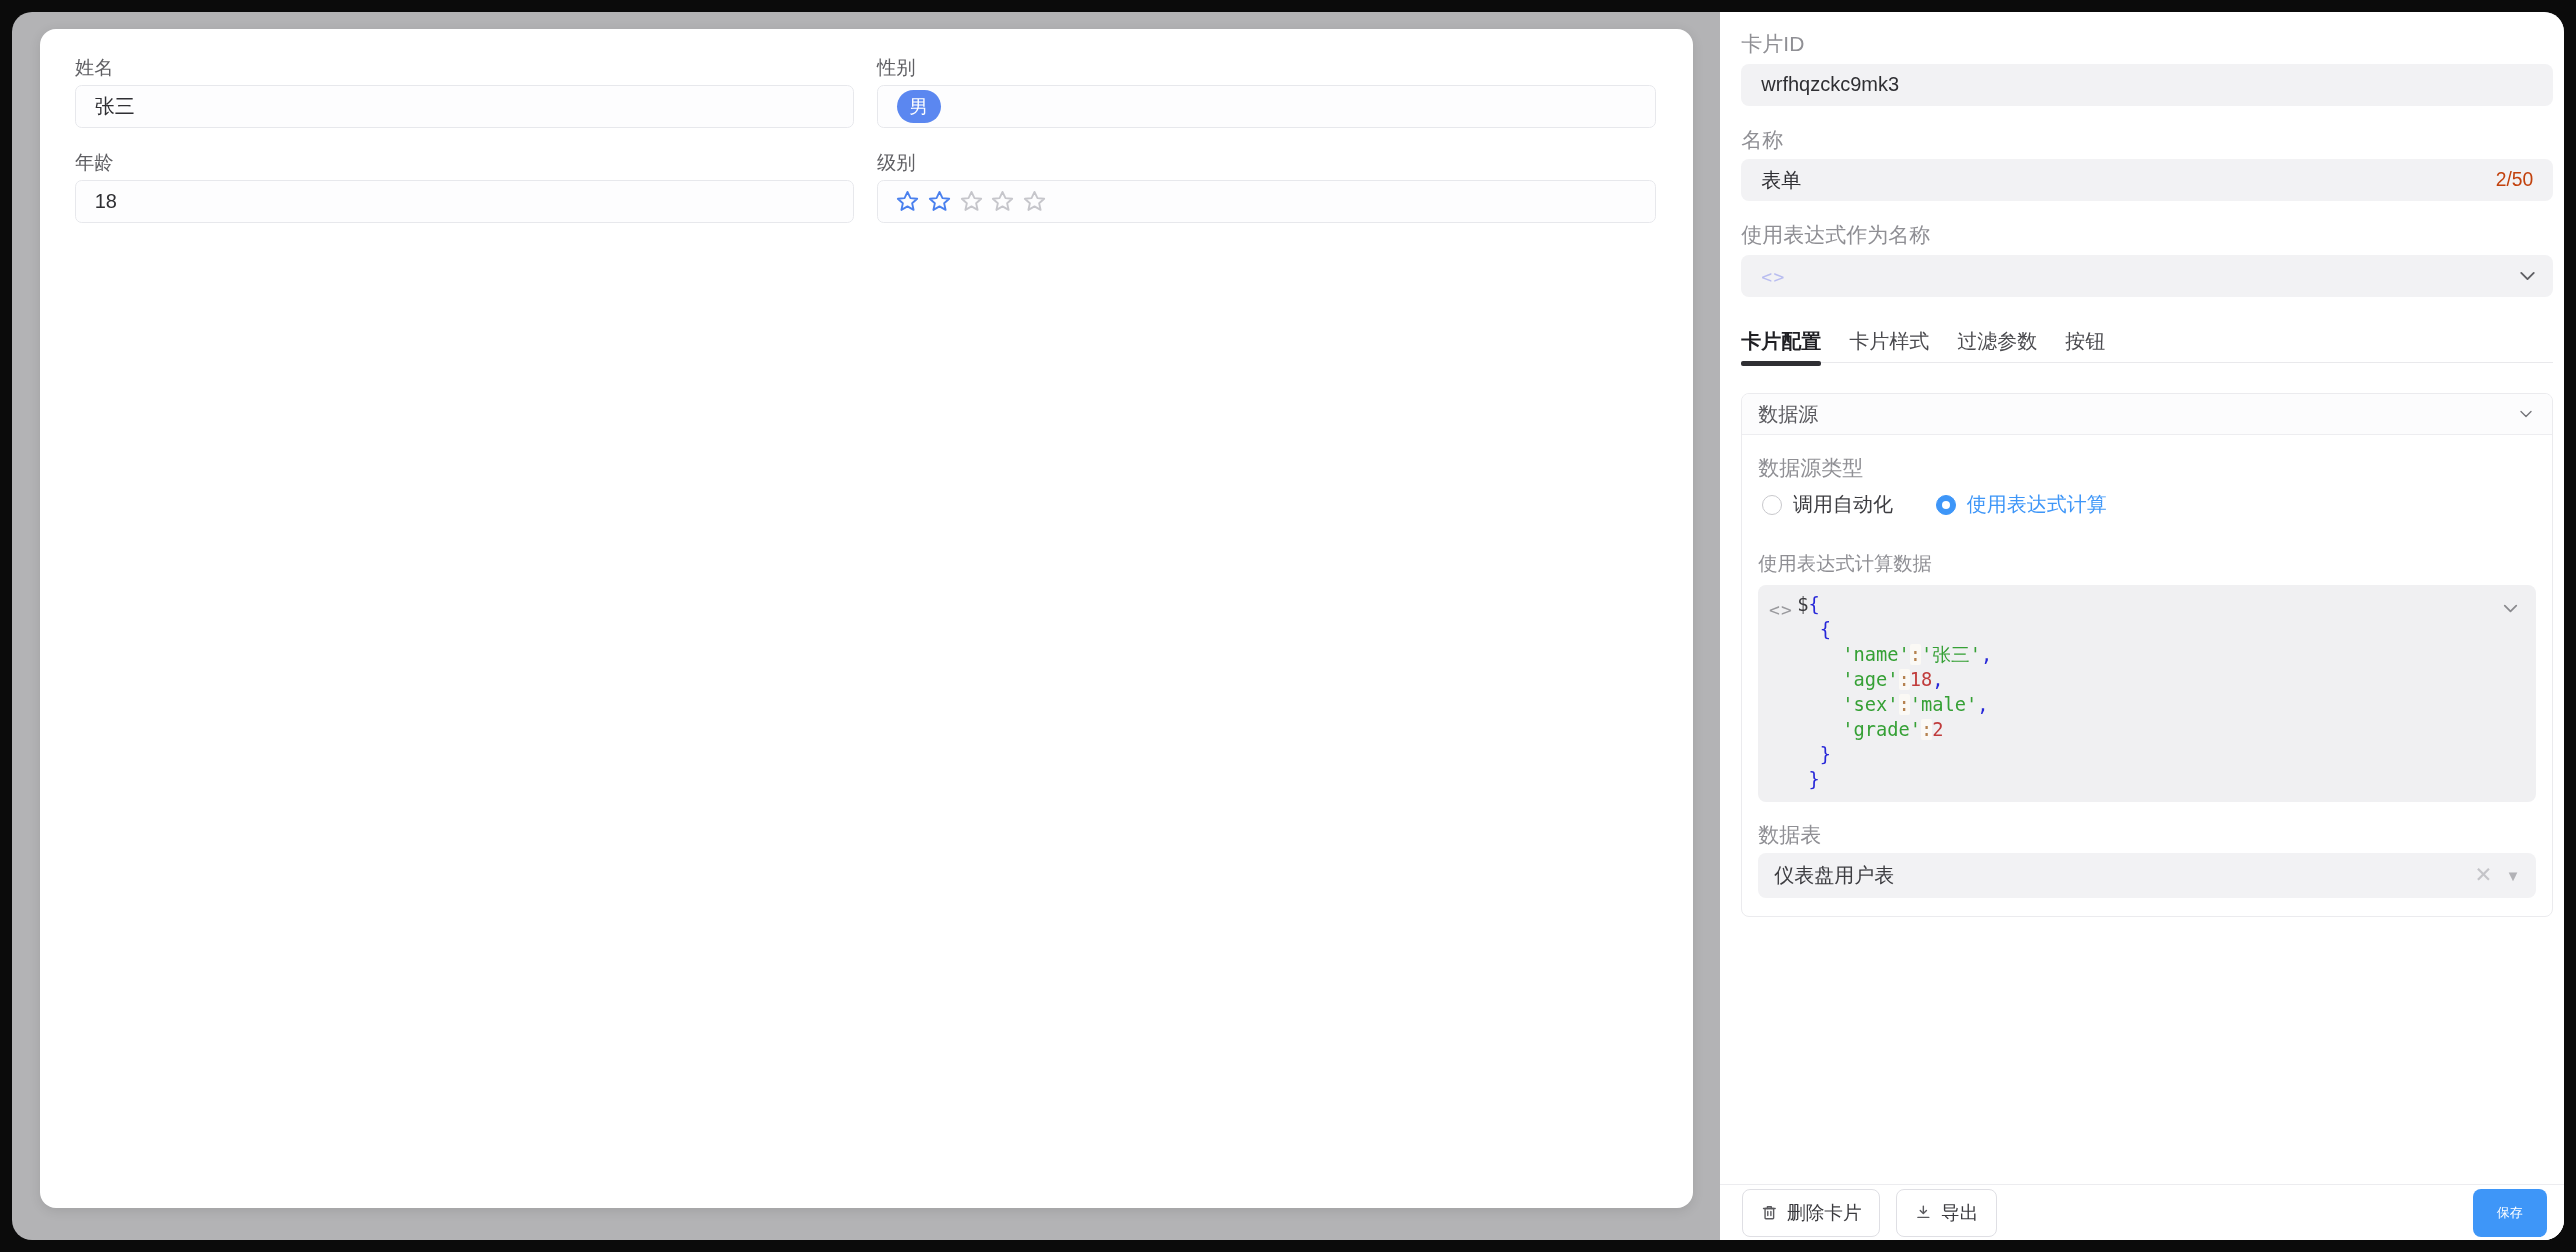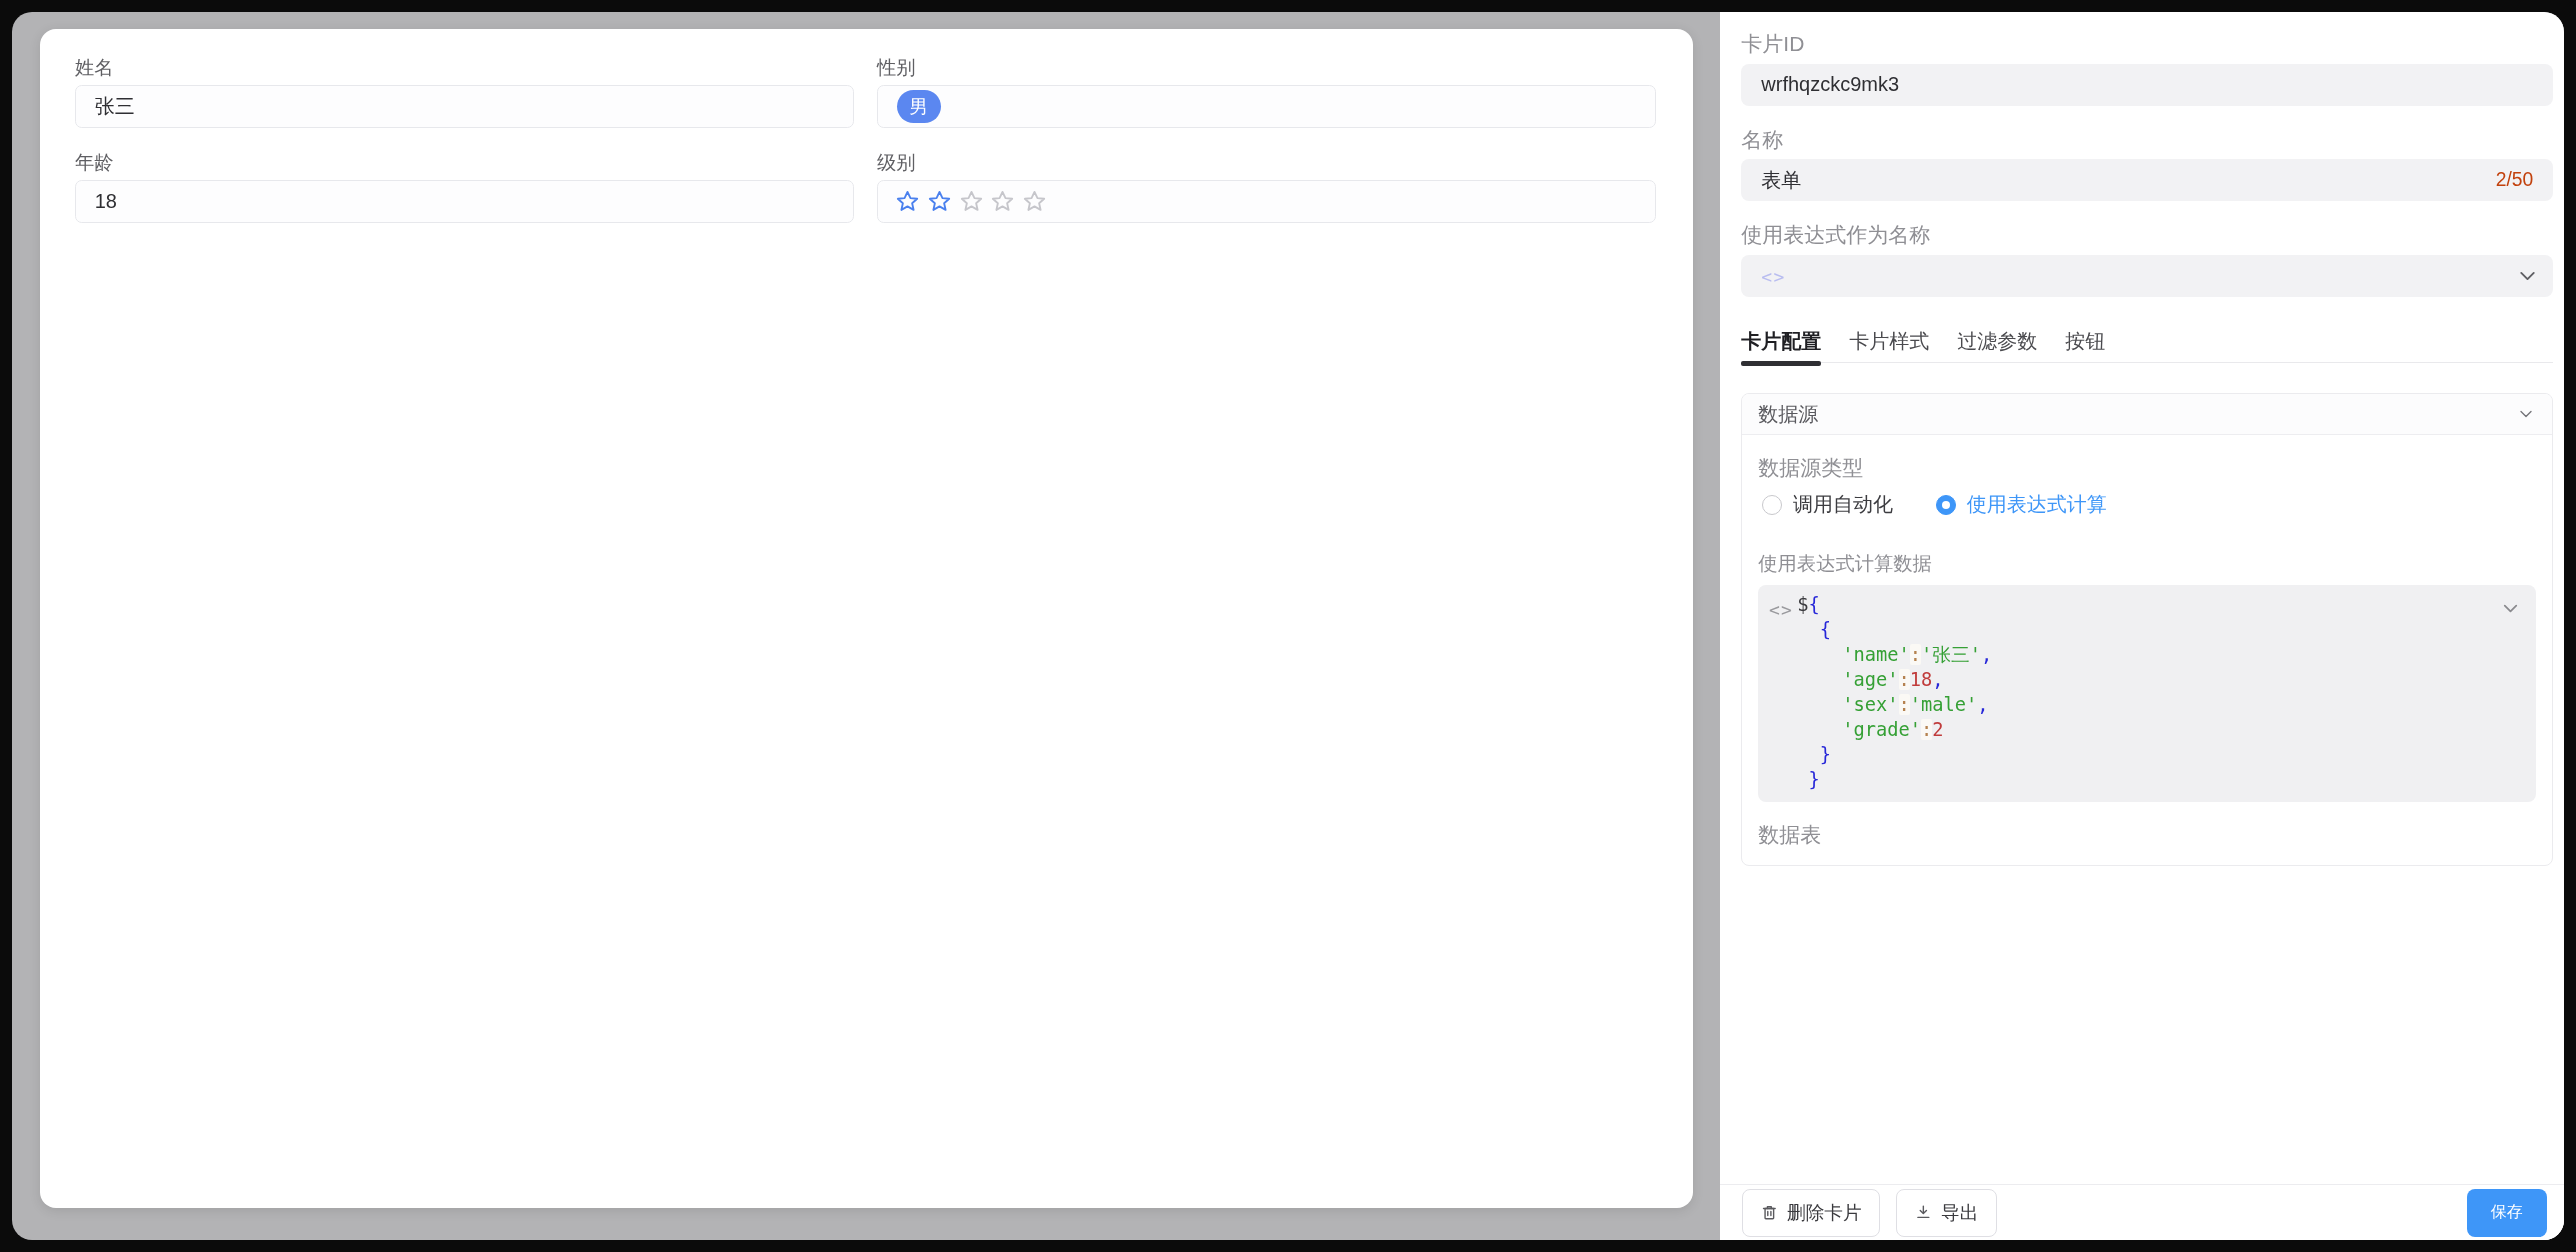--- a/index.html
+++ b/index.html
@@ -116,21 +116,21 @@
   .inspector-footer{
     flex:none;height:56px;border-top:1.3px solid #ececef;
     display:flex;align-items:center;padding:0 17.3px 0 22px;gap:16px;background:#fff;
   }
   .btn{
     height:48px;display:inline-flex;align-items:center;justify-content:center;gap:8px;
     border-radius:8px;font-size:18.7px;cursor:default;
   }
   .btn.outline{border:1.3px solid #dfdfe4;background:#fff;color:#3a3a3e;padding:0 17.3px;}
   .btn.outline svg{width:18.7px;height:18.7px;color:#5a5a5e;}
-  .btn.primary{margin-left:auto;background:var(--accent);color:#fff;padding:0 24px;font-size:16px;}
+  .btn.primary{margin-left:auto;background:var(--accent);color:#fff;padding:0 24px;font-size:13px;}
 </style>
 </head>
 <body>
 
 <div class="stage">
 
   <div class="canvas-area">
     <div class="preview-card">
       <div class="form-grid">
 
@@ -244,20 +244,27 @@
 
           <div class="code-editor">
             <span class="code-tag">&lt;&gt;</span>
             <svg class="chevron" viewBox="0 0 24 24" fill="none" stroke="currentColor" stroke-width="1.8" stroke-linecap="round" stroke-linejoin="round">
                 <path d="M6 9l6 6 6-6"></path>
               </svg>
             <div class="code-lines"><div class="code-line"><span class="tok-plain">$</span><span class="tok-punc">{</span></div><div class="code-line"><span class="tok-plain">  </span><span class="tok-punc">{</span></div><div class="code-line"><span class="tok-plain">    </span><span class="tok-str">'name'</span><span class="tok-colon">:</span><span class="tok-str">'张三'</span><span class="tok-punc">,</span></div><div class="code-line"><span class="tok-plain">    </span><span class="tok-str">'age'</span><span class="tok-colon">:</span><span class="tok-num">18</span><span class="tok-punc">,</span></div><div class="code-line"><span class="tok-plain">    </span><span class="tok-str">'sex'</span><span class="tok-colon">:</span><span class="tok-str">'male'</span><span class="tok-punc">,</span></div><div class="code-line"><span class="tok-plain">    </span><span class="tok-str">'grade'</span><span class="tok-colon">:</span><span class="tok-num">2</span></div><div class="code-line"><span class="tok-plain">  </span><span class="tok-punc">}</span></div><div class="code-line"><span class="tok-plain"> </span><span class="tok-punc">}</span></div></div>
           </div>
 
           <div class="insp-label table-label" style="margin-bottom:0;">数据表</div>
+          <div class="select-box">
+            <span>仪表盘用户表</span>
+            <span class="select-icons">
+              <span class="clear-x">✕</span>
+              <span class="caret-down">▼</span>
+            </span>
+          </div>
 
         </div>
       </div>
     </div>
 
     <div class="inspector-footer">
       <div class="btn outline">
         <svg viewBox="0 0 24 24" fill="none" stroke="currentColor" stroke-width="1.8" stroke-linecap="round" stroke-linejoin="round">
             <path d="M4.5 7h15"></path>
             <path d="M9.5 7V4.8h5V7"></path>

